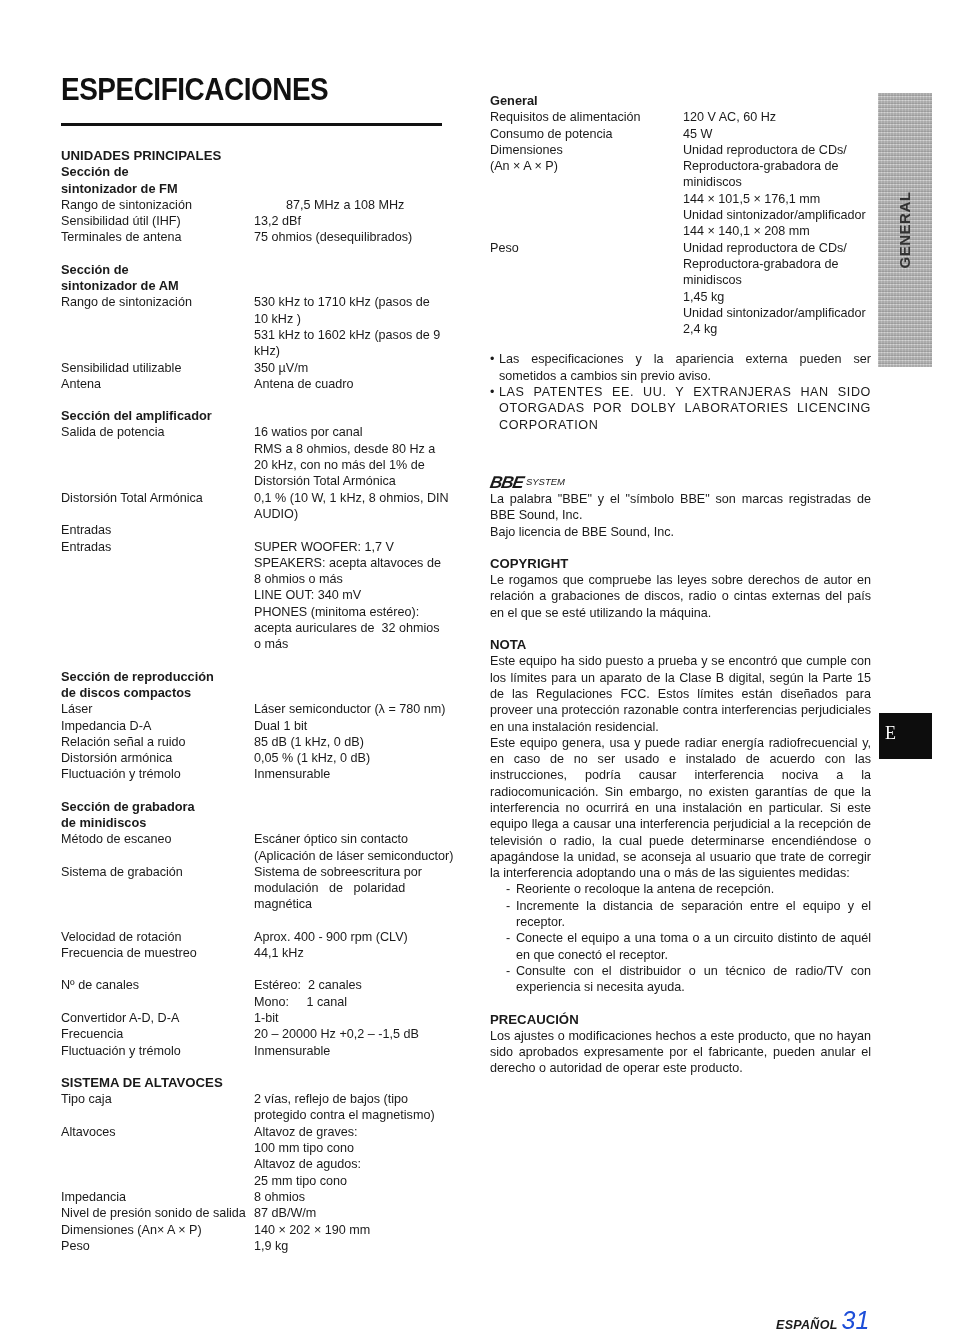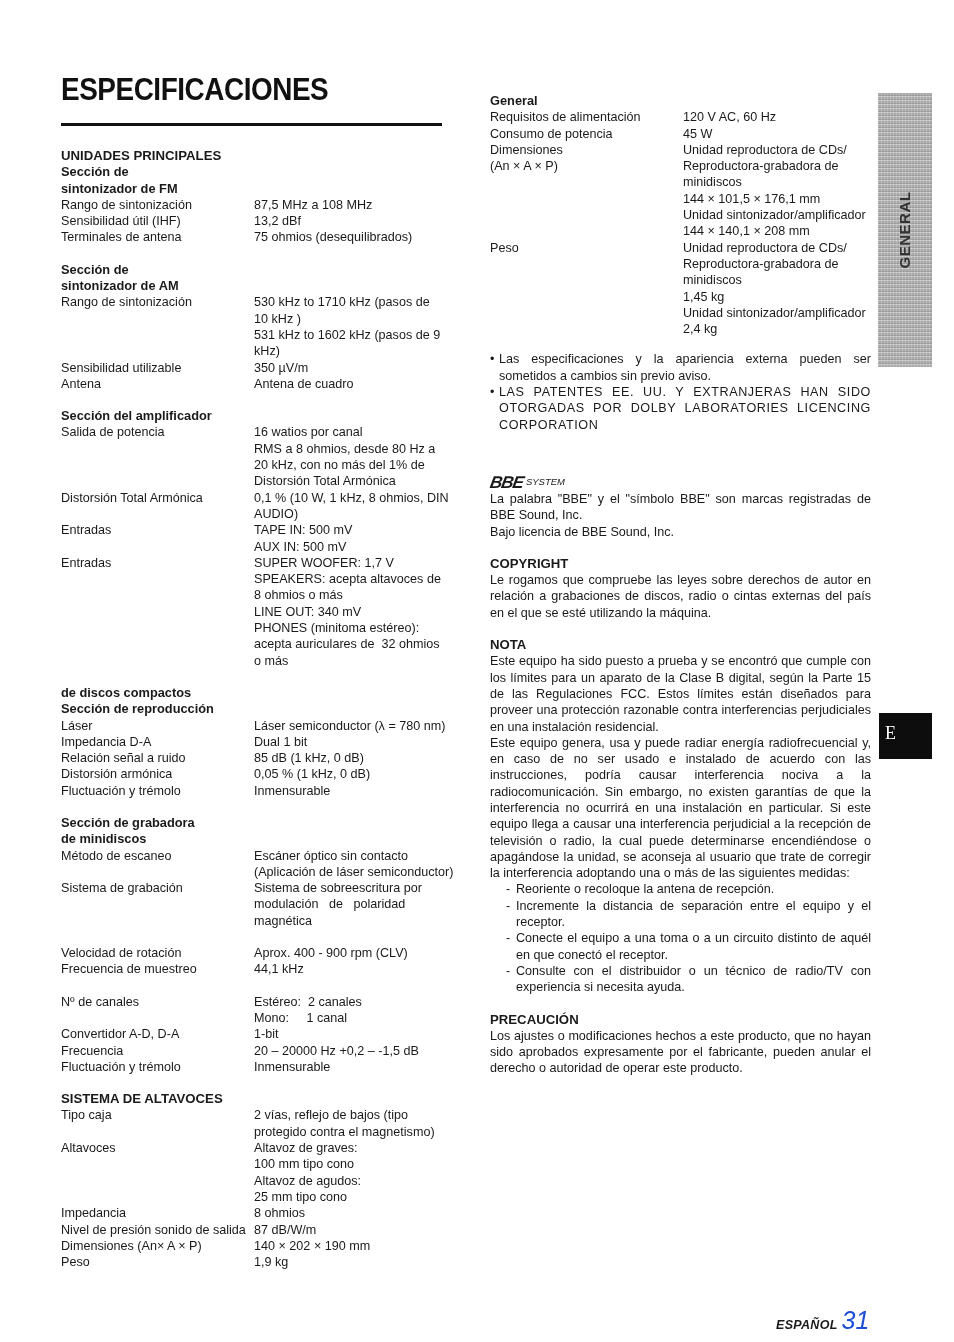--- a/index.html
+++ b/index.html
@@ -45,21 +45,21 @@
 
 <div class="col-left">
   <p class="sec-head">UNIDADES PRINCIPALES</p>
 
   <p class="sub-head">Sección de</p>
   <p class="sub-head">sintonizador de FM</p>
   <div>
       <div class="row">
         <div class="k">Rango de sintonización</div>
         <div class="v">
-          <div style="white-space: pre;">87,5 MHz a 108 MHz</div>
+          <div style="white-space: pre; margin-left: 32px;">87,5 MHz a 108 MHz</div>
         </div>
       </div>
       <div class="row">
         <div class="k">Sensibilidad útil (IHF)</div>
         <div class="v">
           <div style="white-space: pre;">13,2 dBf</div>
         </div>
       </div>
       <div class="row">
         <div class="k">Terminales de antena</div>
@@ -110,42 +110,38 @@
       </div>
       <div class="row">
         <div class="k">Distorsión Total Armónica</div>
         <div class="v">
           <div style="white-space: pre;">0,1 % (10 W, 1 kHz, 8 ohmios, DIN</div>
           <div style="white-space: pre;">AUDIO)</div>
         </div>
       </div>
       <div class="row">
         <div class="k">Entradas</div>
-        <div class="v">
-          <div style="white-space: pre;">TAPE IN: 500 mV</div>
-          <div style="white-space: pre;">AUX IN: 500 mV</div>
-        </div>
       </div>
       <div class="row">
         <div class="k">Entradas</div>
         <div class="v">
           <div style="white-space: pre;">SUPER WOOFER: 1,7 V</div>
           <div style="white-space: pre;">SPEAKERS: acepta altavoces de</div>
           <div style="white-space: pre;">8 ohmios o más</div>
           <div style="white-space: pre;">LINE OUT: 340 mV</div>
           <div style="white-space: pre;">PHONES (minitoma estéreo):</div>
           <div style="white-space: pre;">acepta auriculares de  32 ohmios</div>
           <div style="white-space: pre;">o más</div>
         </div>
       </div>
     </div>
   <div class="gap16"></div>
 
+  <p class="sub-head">Sección de reproducción</p>
   <p class="sub-head">de discos compactos</p>
-  <p class="sub-head">Sección de reproducción</p>
   <div>
       <div class="row">
         <div class="k">Láser</div>
         <div class="v">
           <div style="white-space: pre;">Láser semiconductor (λ = 780 nm)</div>
         </div>
       </div>
       <div class="row">
         <div class="k">Impedancia D-A</div>
         <div class="v">

